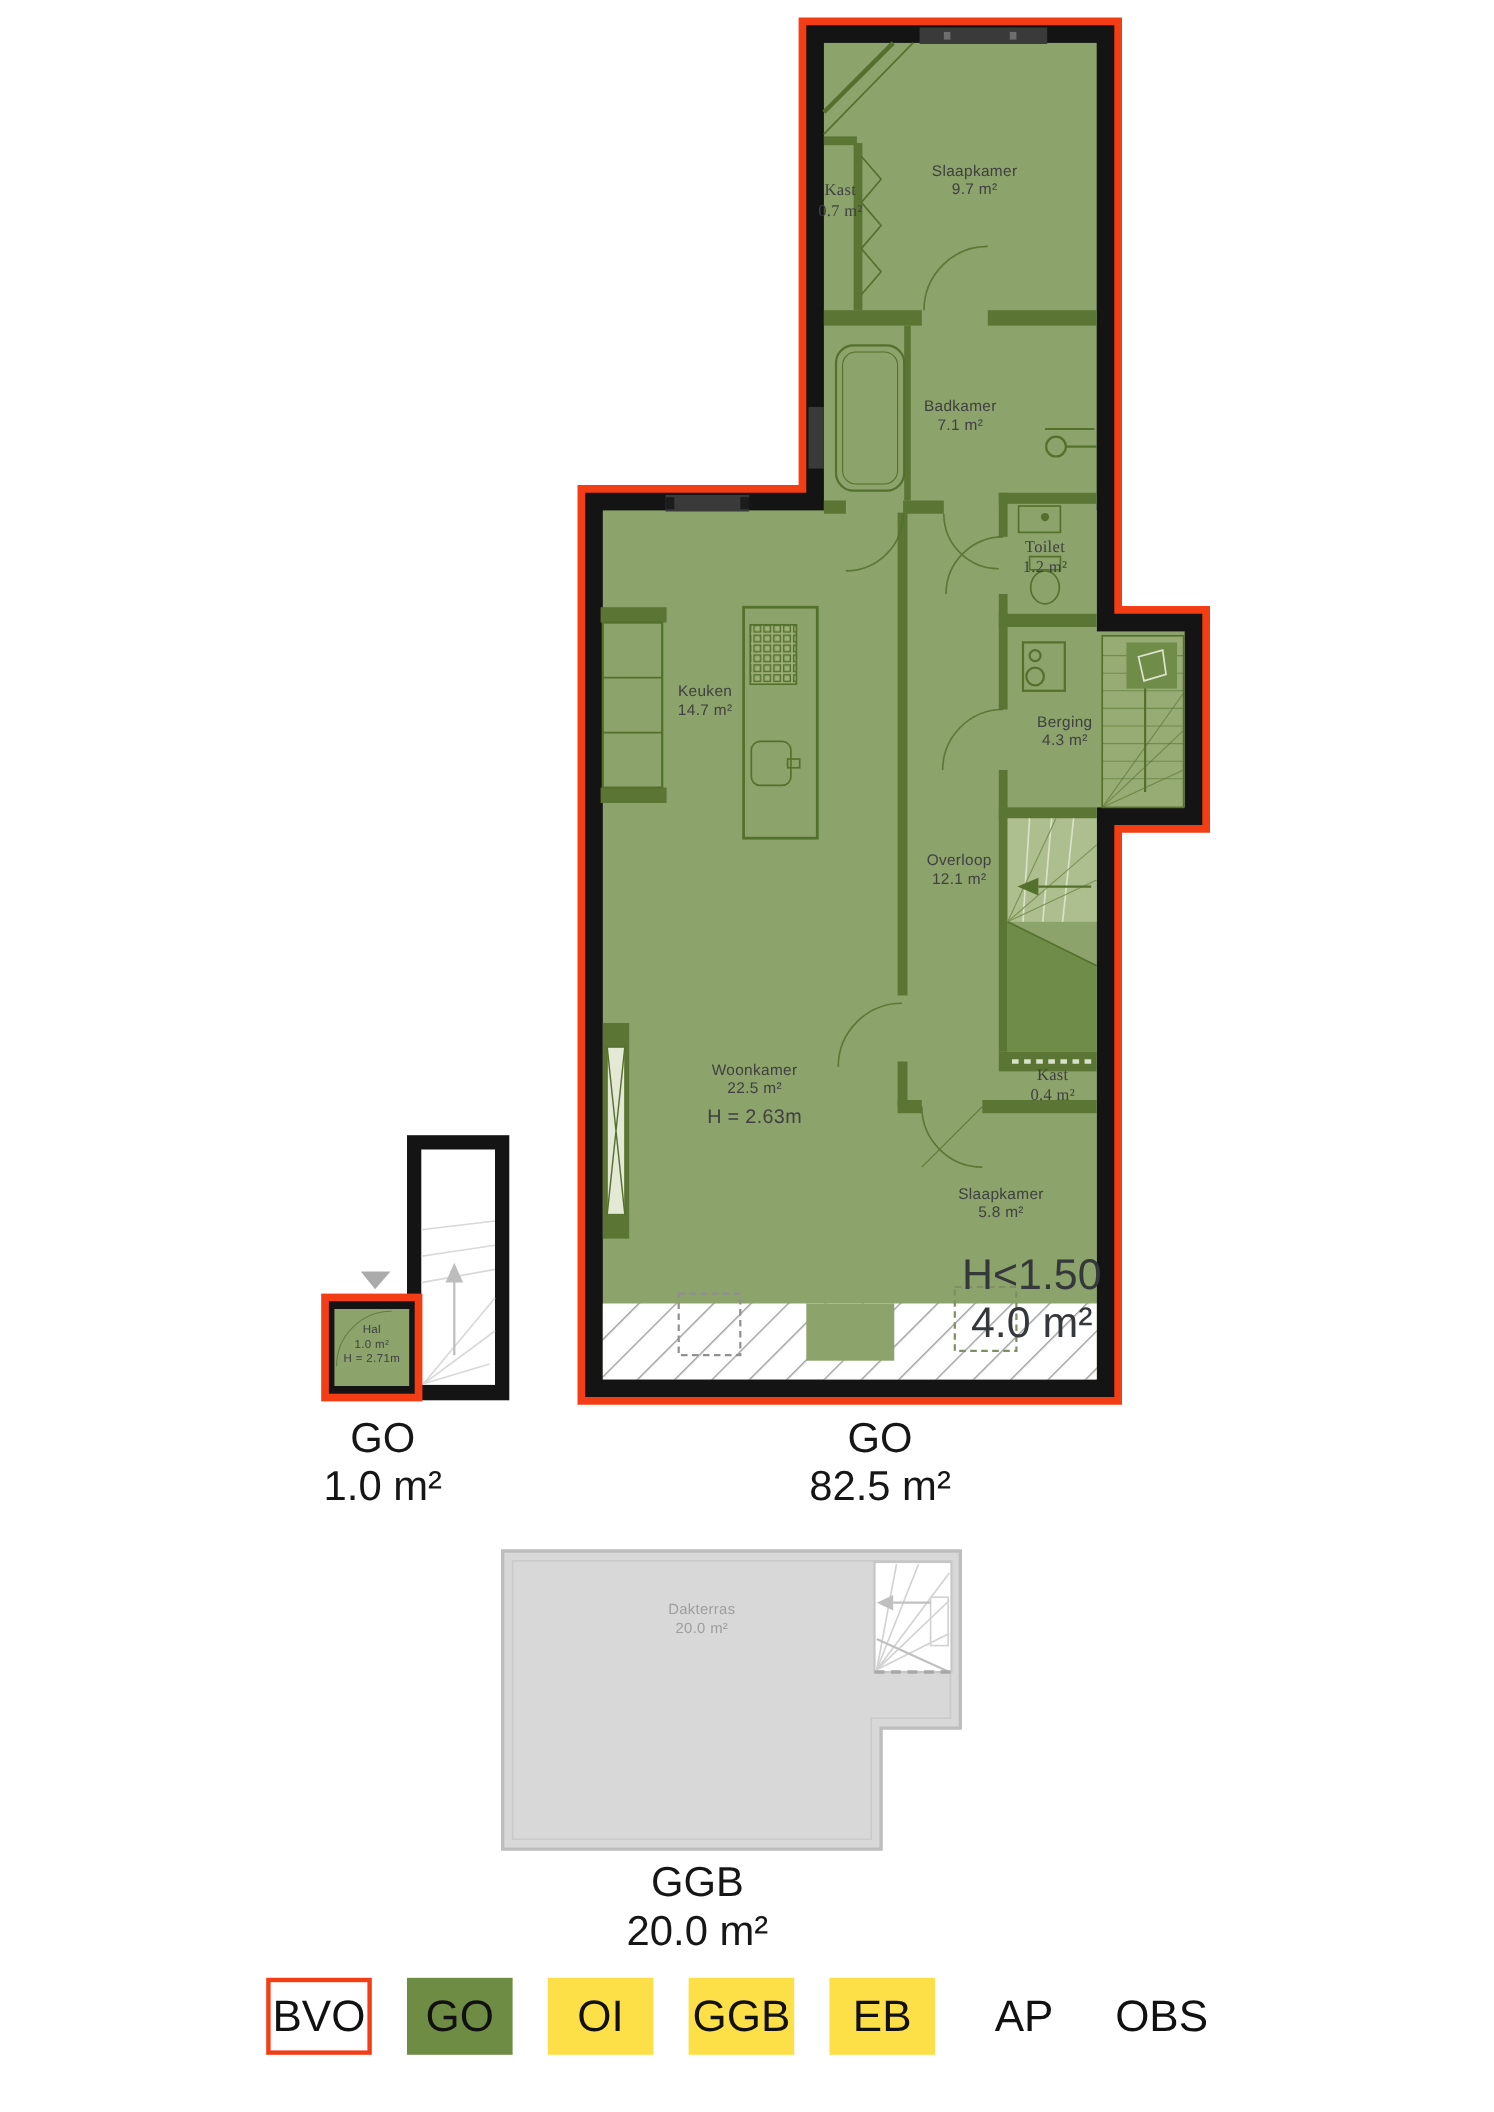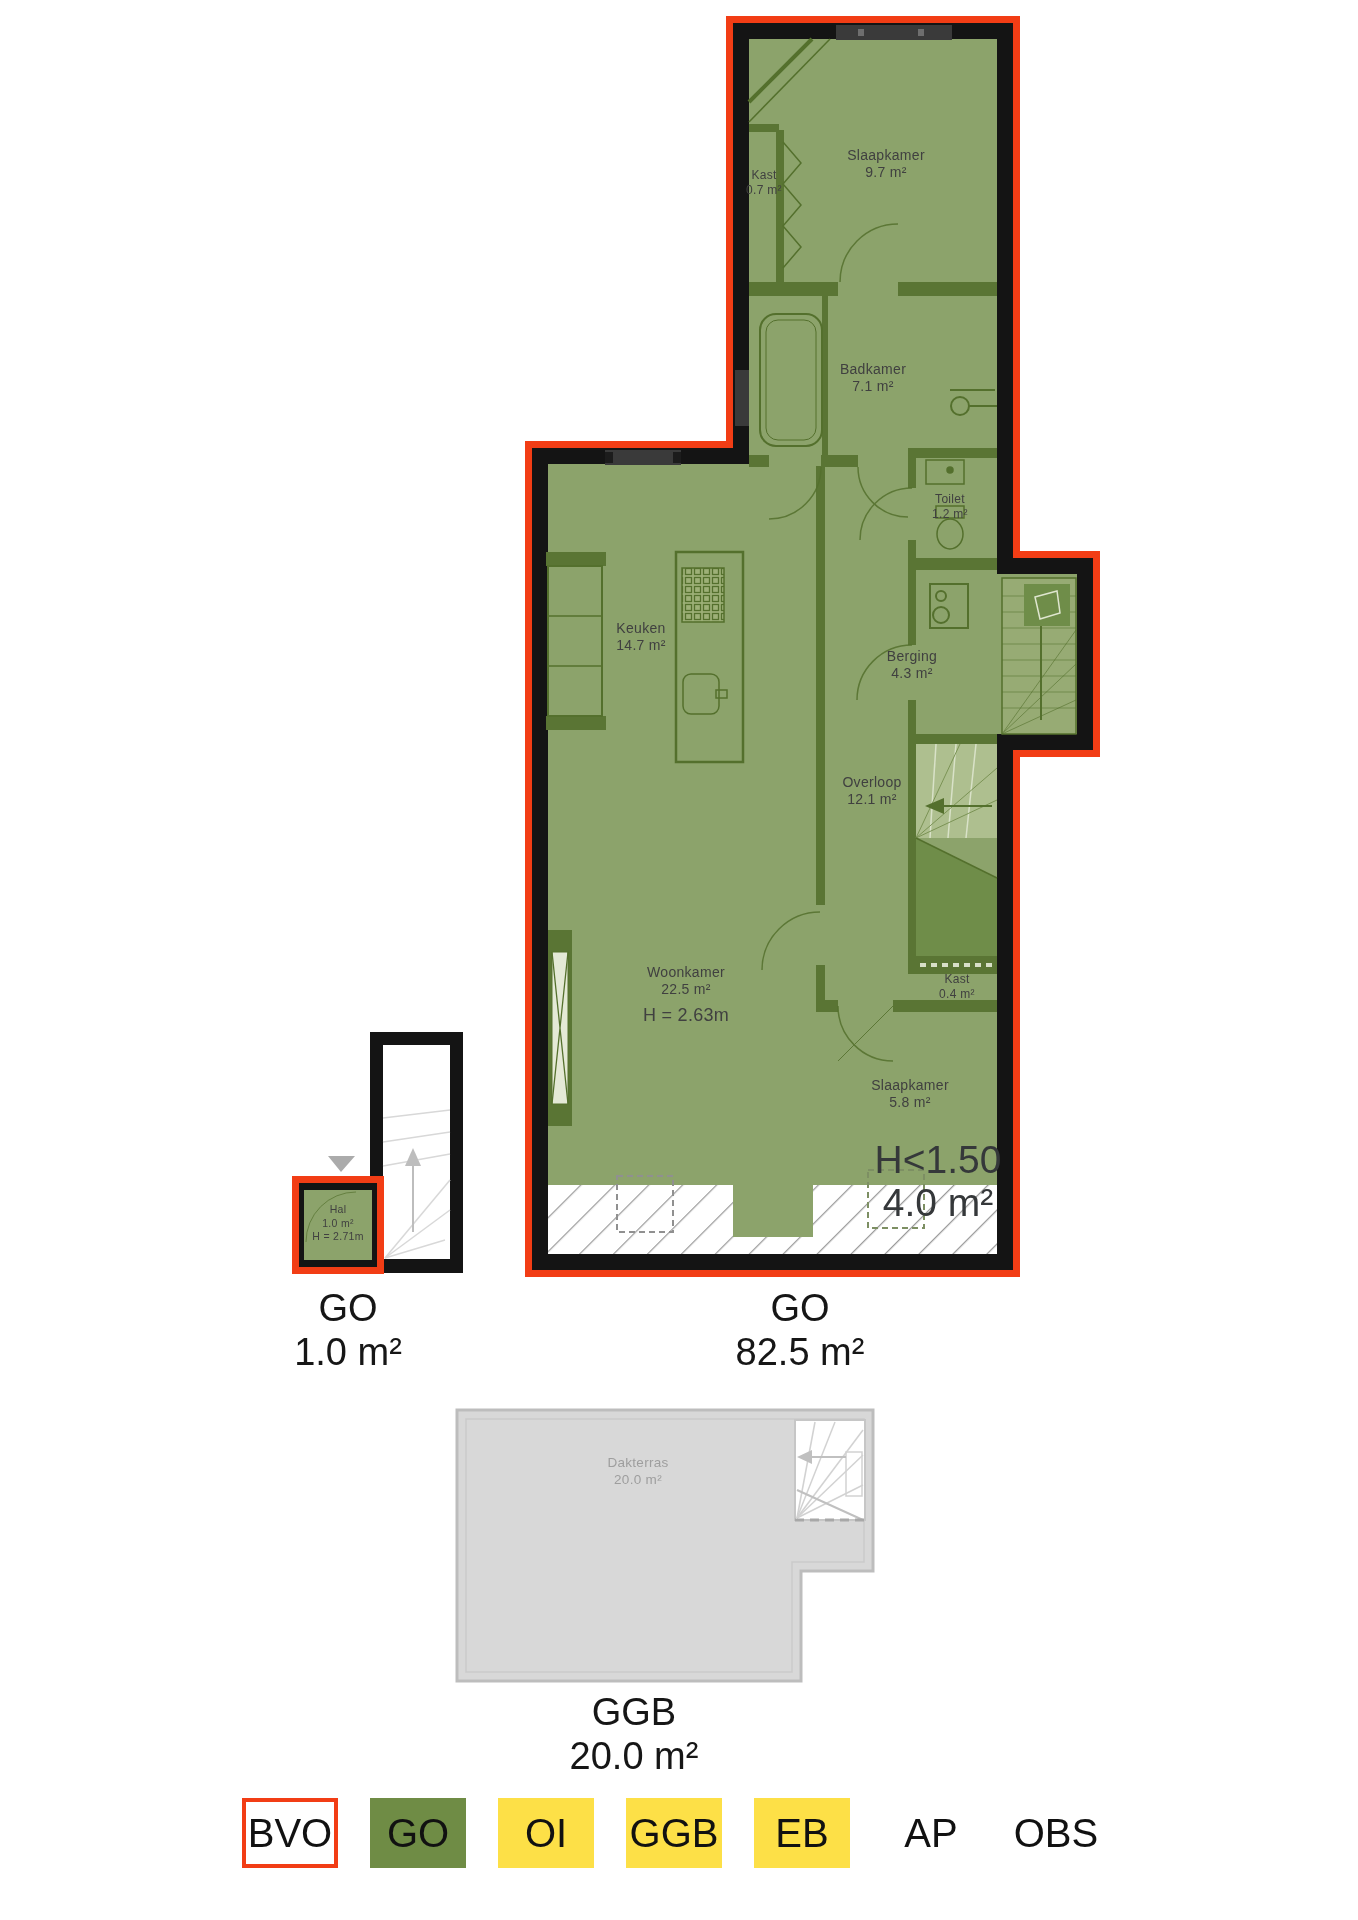--- a/index.html
+++ b/index.html
@@ -2,21 +2,21 @@
 <html><head>
 <meta charset="utf-8">
 <style>
   html,body{margin:0;padding:0;background:#ffffff;}
   .canvas{position:relative;width:1358px;height:1920px;background:#ffffff;
           font-family:"Liberation Sans",sans-serif;overflow:hidden;}
   svg.plan{position:absolute;left:0;top:0;}
   .lbl{position:absolute;transform:translate(-50%,-50%);text-align:center;
        color:#404040;font-size:14px;line-height:1.24;letter-spacing:.3px;white-space:nowrap;}
   .lbl .nm,.lbl .ar{display:block;}
-  .lbl.small{font-size:12px;}
+  .lbl.small{font-size:15px;font-family:Liberation Serif, serif;}
   .lbl.tiny{font-size:10.5px;line-height:1.3;}
   .lbl .rh{display:block;font-size:18px;margin-top:5px;}
   .lbl.grey{color:#9e9e9e;font-size:13.5px;}
   .unitlbl{position:absolute;transform:translate(-50%,-50%);text-align:center;
            color:#161616;font-size:38px;line-height:44px;}
   .unitlbl span{display:block;}
   .anno{position:absolute;transform:translate(-50%,-50%);text-align:center;
         color:#35383a;font-size:39px;line-height:43px;margin-left:32px;}
   .anno span{display:block;}
   .legend-item{position:absolute;top:1798px;width:96px;height:70px;box-sizing:border-box;
@@ -250,21 +250,21 @@
     <span class="ar">7.1 m²</span>
   </div>
   <div class="lbl small" style="left:950px;top:507px">
     <span class="nm">Toilet</span>
     <span class="ar">1.2 m²</span>
   </div>
   <div class="lbl" style="left:641px;top:637px">
     <span class="nm">Keuken</span>
     <span class="ar">14.7 m²</span>
   </div>
-  <div class="lbl" style="left:912px;top:665px">
+  <div class="lbl" style="left:968px;top:665px">
     <span class="nm">Berging</span>
     <span class="ar">4.3 m²</span>
   </div>
   <div class="lbl" style="left:872px;top:791px">
     <span class="nm">Overloop</span>
     <span class="ar">12.1 m²</span>
   </div>
   <div class="lbl" style="left:686px;top:995px">
     <span class="nm">Woonkamer</span>
     <span class="ar">22.5 m²</span>

